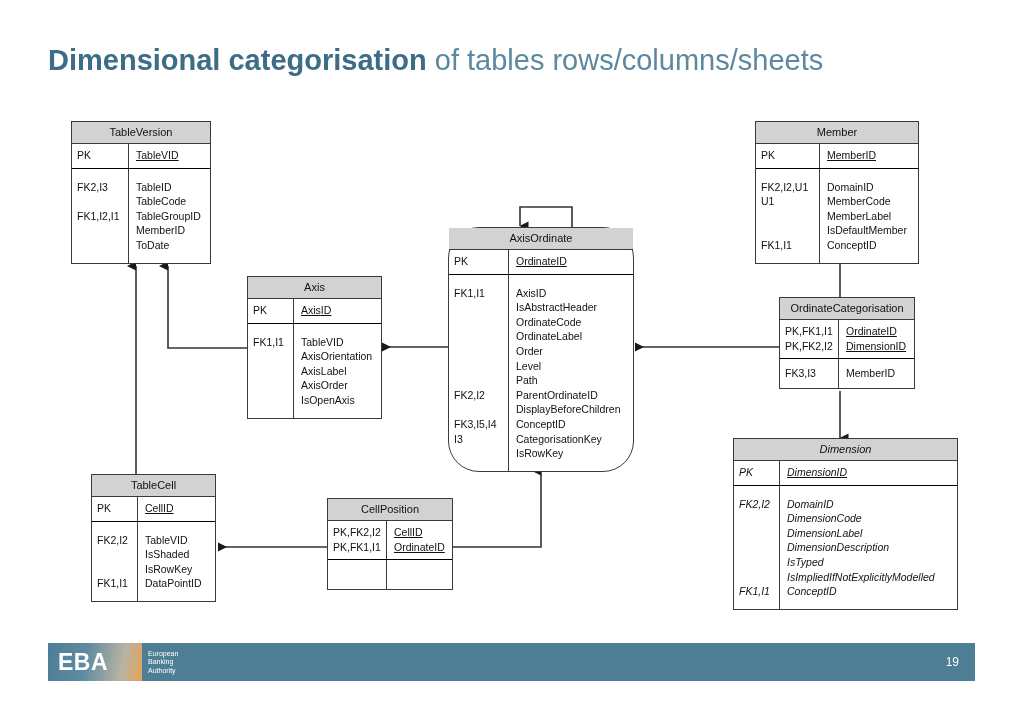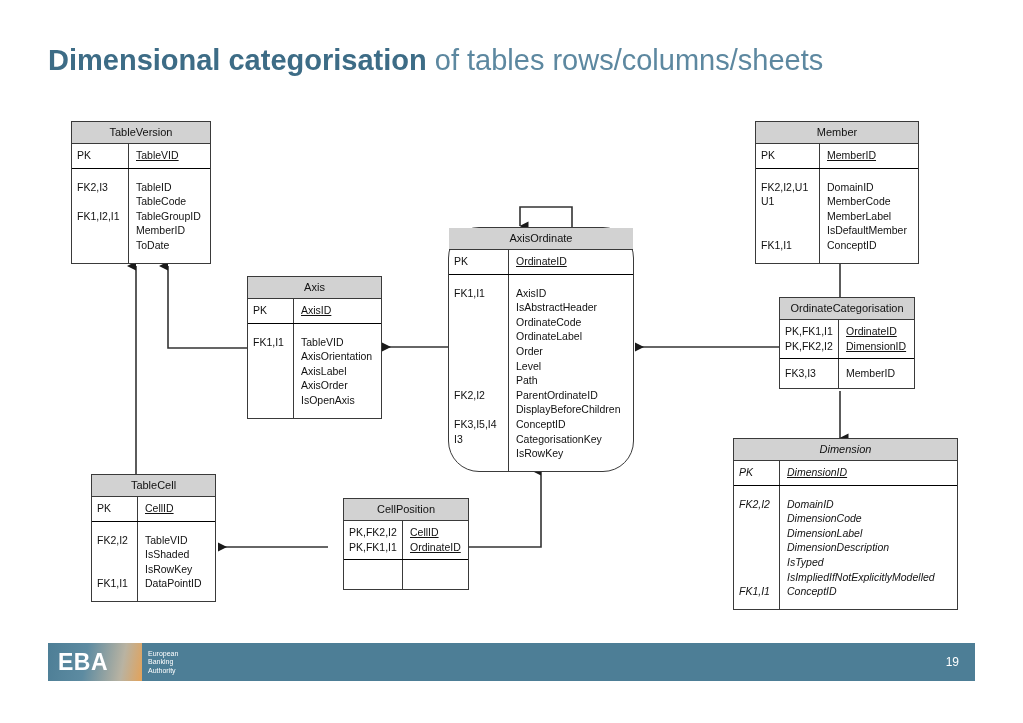--- a/index.html
+++ b/index.html
@@ -382,21 +382,21 @@
       </div>
       <div class="attrcol" style="padding-top:11px; padding-bottom:10px;">
         <div class="row">TableVID</div>
         <div class="row">IsShaded</div>
         <div class="row">IsRowKey</div>
         <div class="row">DataPointID</div>
       </div>
     </div>
   </div>
 
-  <div class="entity" style="left:327px; top:498px; width:126px;margin-left:16px;">
+  <div class="entity" style="left:327px; top:498px; width:126px;">
     <div class="entity-title">CellPosition</div>
     <div class="section">
       <div class="keycol" style="width:59px;">
         <div class="row">PK,FK2,I2</div>
         <div class="row">PK,FK1,I1</div>
       </div>
       <div class="attrcol">
         <div class="row pk">CellID</div>
         <div class="row pk">OrdinateID</div>
       </div>

